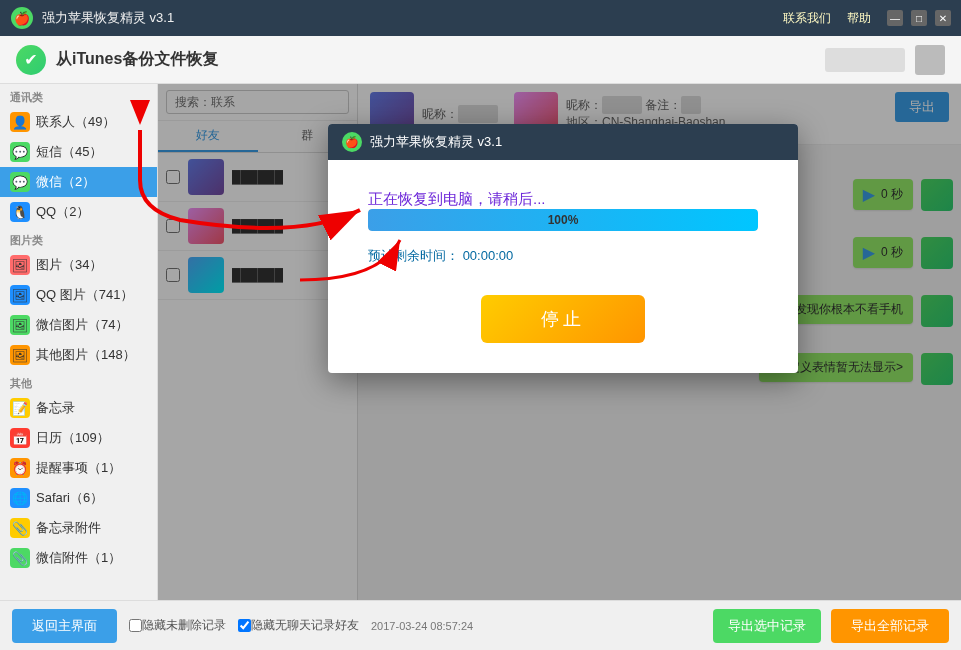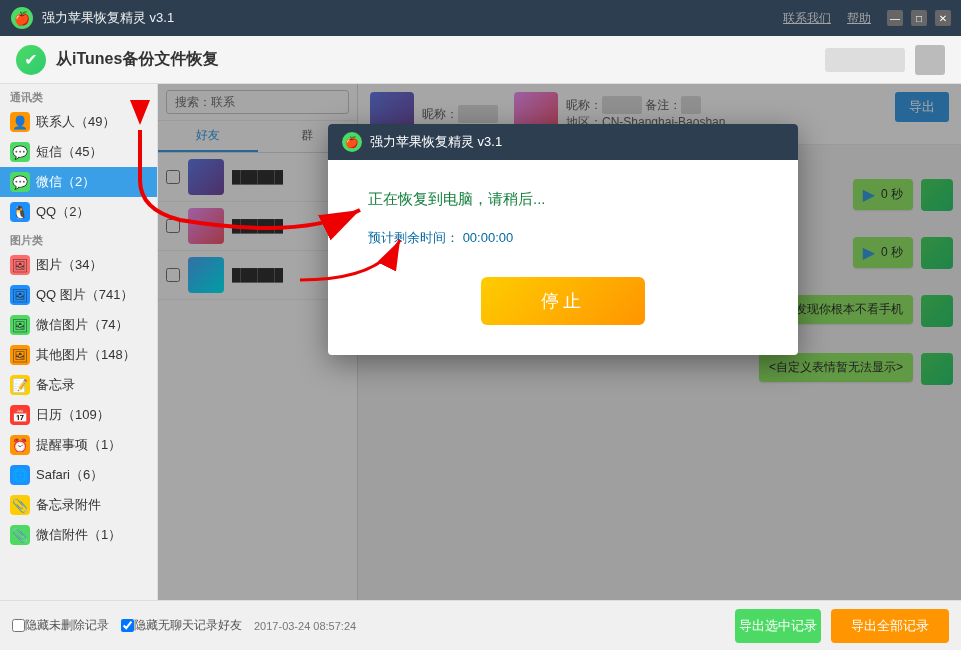--- a/index.html
+++ b/index.html
@@ -33,22 +33,21 @@
       color: #eee;
     }
     .title-bar-actions {
       display: flex;
       align-items: center;
       gap: 16px;
       font-size: 12px;
     }
     .title-bar-actions span {
       cursor: pointer;
-      color: #a3a3a3;
-      text-decoration: underline;
+      color: #fef9c3;
     }
     .title-bar-winbtns {
       display: flex;
       gap: 8px;
       margin-left: 16px;
     }
     .win-btn {
       width: 16px;
       height: 16px;
       background: #666;
@@ -356,21 +355,21 @@
       border: none;
       padding: 8px 20px;
       border-radius: 4px;
       cursor: pointer;
       font-size: 13px;
     }
     .btn-export-selected {
       background: #4cd964;
       color: white;
       border: none;
-      padding: 8px 4px;
+      padding: 8px 15px;
       border-radius: 4px;
       cursor: pointer;
       font-size: 13px;
     }
     .btn-export-all {
       background: #ff9500;
       color: white;
       border: none;
       padding: 8px 20px;
       border-radius: 4px;
@@ -419,22 +418,21 @@
       align-items: center;
       justify-content: center;
       font-size: 11px;
       color: white;
     }
     .modal-body {
       padding: 30px 40px 30px;
     }
     .modal-status-text {
       font-size: 15px;
-      color: #15803d;
-      margin-bottom: 20px;
+      color: #6d28d9;
     }
     .modal-progress-bar-bg {
       background: #e0e0e0;
       border-radius: 4px;
       height: 22px;
       position: relative;
       overflow: hidden;
       margin-bottom: 16px;
     }
     .modal-progress-bar-fill {
@@ -544,20 +542,21 @@
     </div>
     <div class="sidebar-item">
       <div class="sidebar-item-icon icon-wechatphoto">🖼</div>
       <span>微信图片（74）</span>
     </div>
     <div class="sidebar-item">
       <div class="sidebar-item-icon icon-other">🖼</div>
       <span>其他图片（148）</span>
     </div>
 
+    <div class="sidebar-section-title">其他</div>
     <div class="sidebar-item">
       <div class="sidebar-item-icon icon-memo">📝</div>
       <span>备忘录</span>
     </div>
     <div class="sidebar-item">
       <div class="sidebar-item-icon icon-calendar">📅</div>
       <span>日历（109）</span>
     </div>
     <div class="sidebar-item">
       <div class="sidebar-item-icon icon-reminder">⏰</div>
@@ -664,33 +663,38 @@
     </div>
 
     <div class="modal-overlay">
       <div class="modal-box">
         <div class="modal-titlebar">
           <div class="modal-titlebar-logo">🍎</div>
           <span>强力苹果恢复精灵 v3.1</span>
         </div>
         <div class="modal-body">
           <div class="modal-status-text">正在恢复到电脑，请稍后...</div>
+          <div class="modal-progress-bar-bg">
+            <div class="modal-progress-bar-fill" style="width:100%;"></div>
+            <span class="modal-progress-label">100%</span>
+          </div>
           <div class="modal-time-row">
             <span>预计剩余时间：</span>
             <span>00:00:00</span>
           </div>
           <button class="modal-stop-btn">停止</button>
         </div>
       </div>
     </div>
 
   </div>
 </div>
 
 <div class="bottom-bar">
+  <button class="btn-return">返回主界面</button>
   <label class="bottom-checkbox-label">
     <input type="checkbox" style="">
     <span>隐藏未删除记录</span>
   </label>
   <label class="bottom-checkbox-label">
     <input type="checkbox" checked="" style="">
     <span>隐藏无聊天记录好友</span>
   </label>
   <span class="bottom-timestamp">2017-03-24 08:57:24</span>
   <div class="bottom-right-btns">

